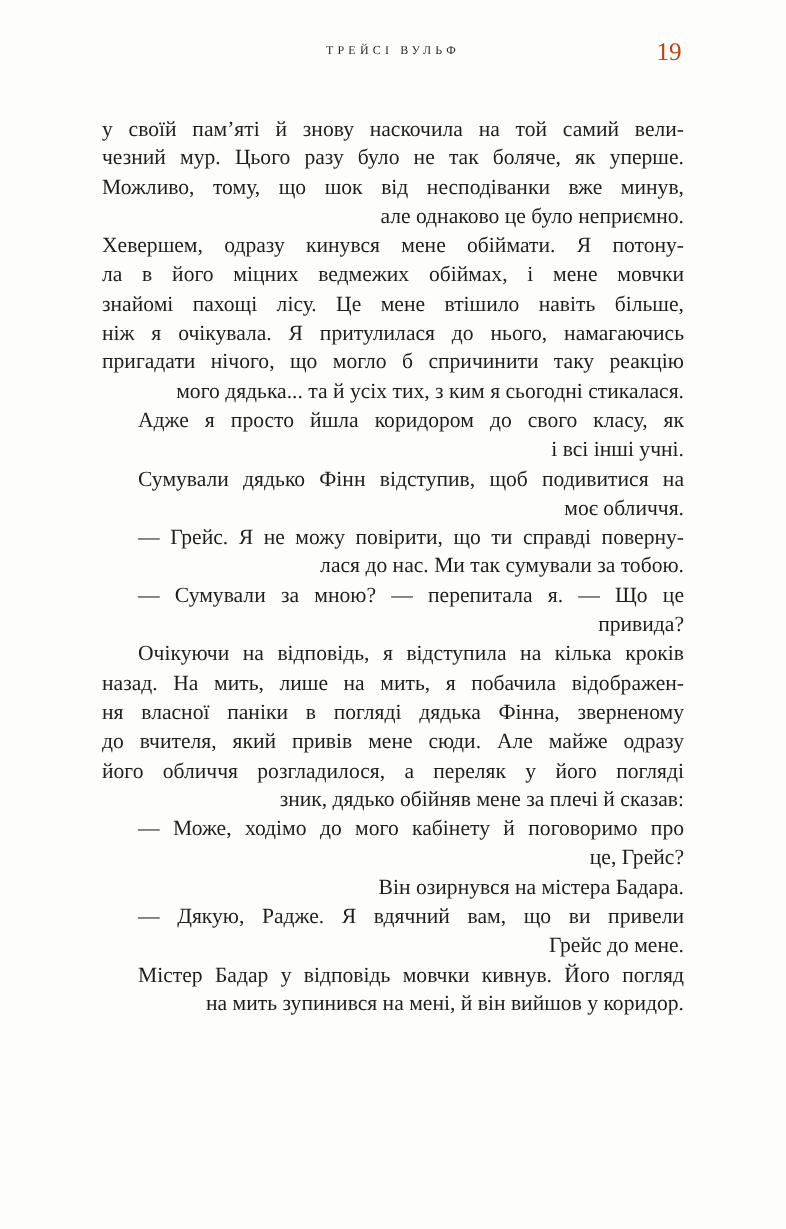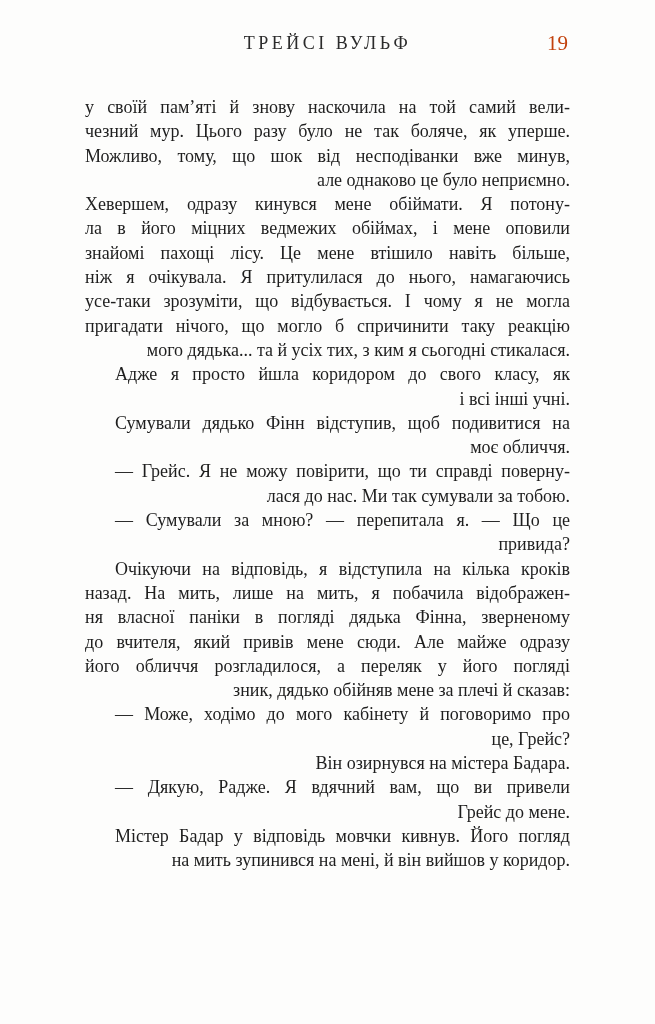--- a/index.html
+++ b/index.html
@@ -20,21 +20,21 @@
   .running-head {
     position: absolute;
     top: 30px;
     left: 85px;
     width: 485px;
     height: 26px;
   }
   .running-title {
     display: block;
     text-align: center;
-    font-size: 18px;
+    font-size: 10px;
     letter-spacing: 3.5px;
     color: #2b2b2b;
     line-height: 26px;
     text-transform: uppercase;
   }
   .page-number {
     position: absolute;
     right: 2px;
     top: 0;
     font-size: 21px;
@@ -78,24 +78,23 @@
   </div>
   <div class="text-block">
       <div class="para">
         <div class="line">у своїй пам’яті й знову наскочила на той самий вели-</div>
         <div class="line">чезний мур. Цього разу було не так боляче, як уперше.</div>
         <div class="line">Можливо, тому, що шок від несподіванки вже минув,</div>
         <div class="line last">але однаково це було неприємно.</div>
       </div>
       <div class="para">
         <div class="line">Хевершем, одразу кинувся мене обіймати. Я потону-</div>
-        <div class="line">ла в його міцних ведмежих обіймах, і мене оповили</div>
+        <div class="line">ла в його міцних ведмежих обіймах, і мене мовчки</div>
         <div class="line">знайомі пахощі лісу. Це мене втішило навіть більше,</div>
         <div class="line">ніж я очікувала. Я притулилася до нього, намагаючись</div>
-        <div class="line">усе-таки зрозуміти, що відбувається. І чому я не могла</div>
         <div class="line">пригадати нічого, що могло б спричинити таку реакцію</div>
         <div class="line last">мого дядька... та й усіх тих, з ким я сьогодні стикалася.</div>
       </div>
       <div class="para">
         <div class="line first">Адже я просто йшла коридором до свого класу, як</div>
         <div class="line last">і всі інші учні.</div>
       </div>
       <div class="para">
         <div class="line first">Сумували дядько Фінн відступив, щоб подивитися на</div>
         <div class="line last">моє обличчя.</div>

